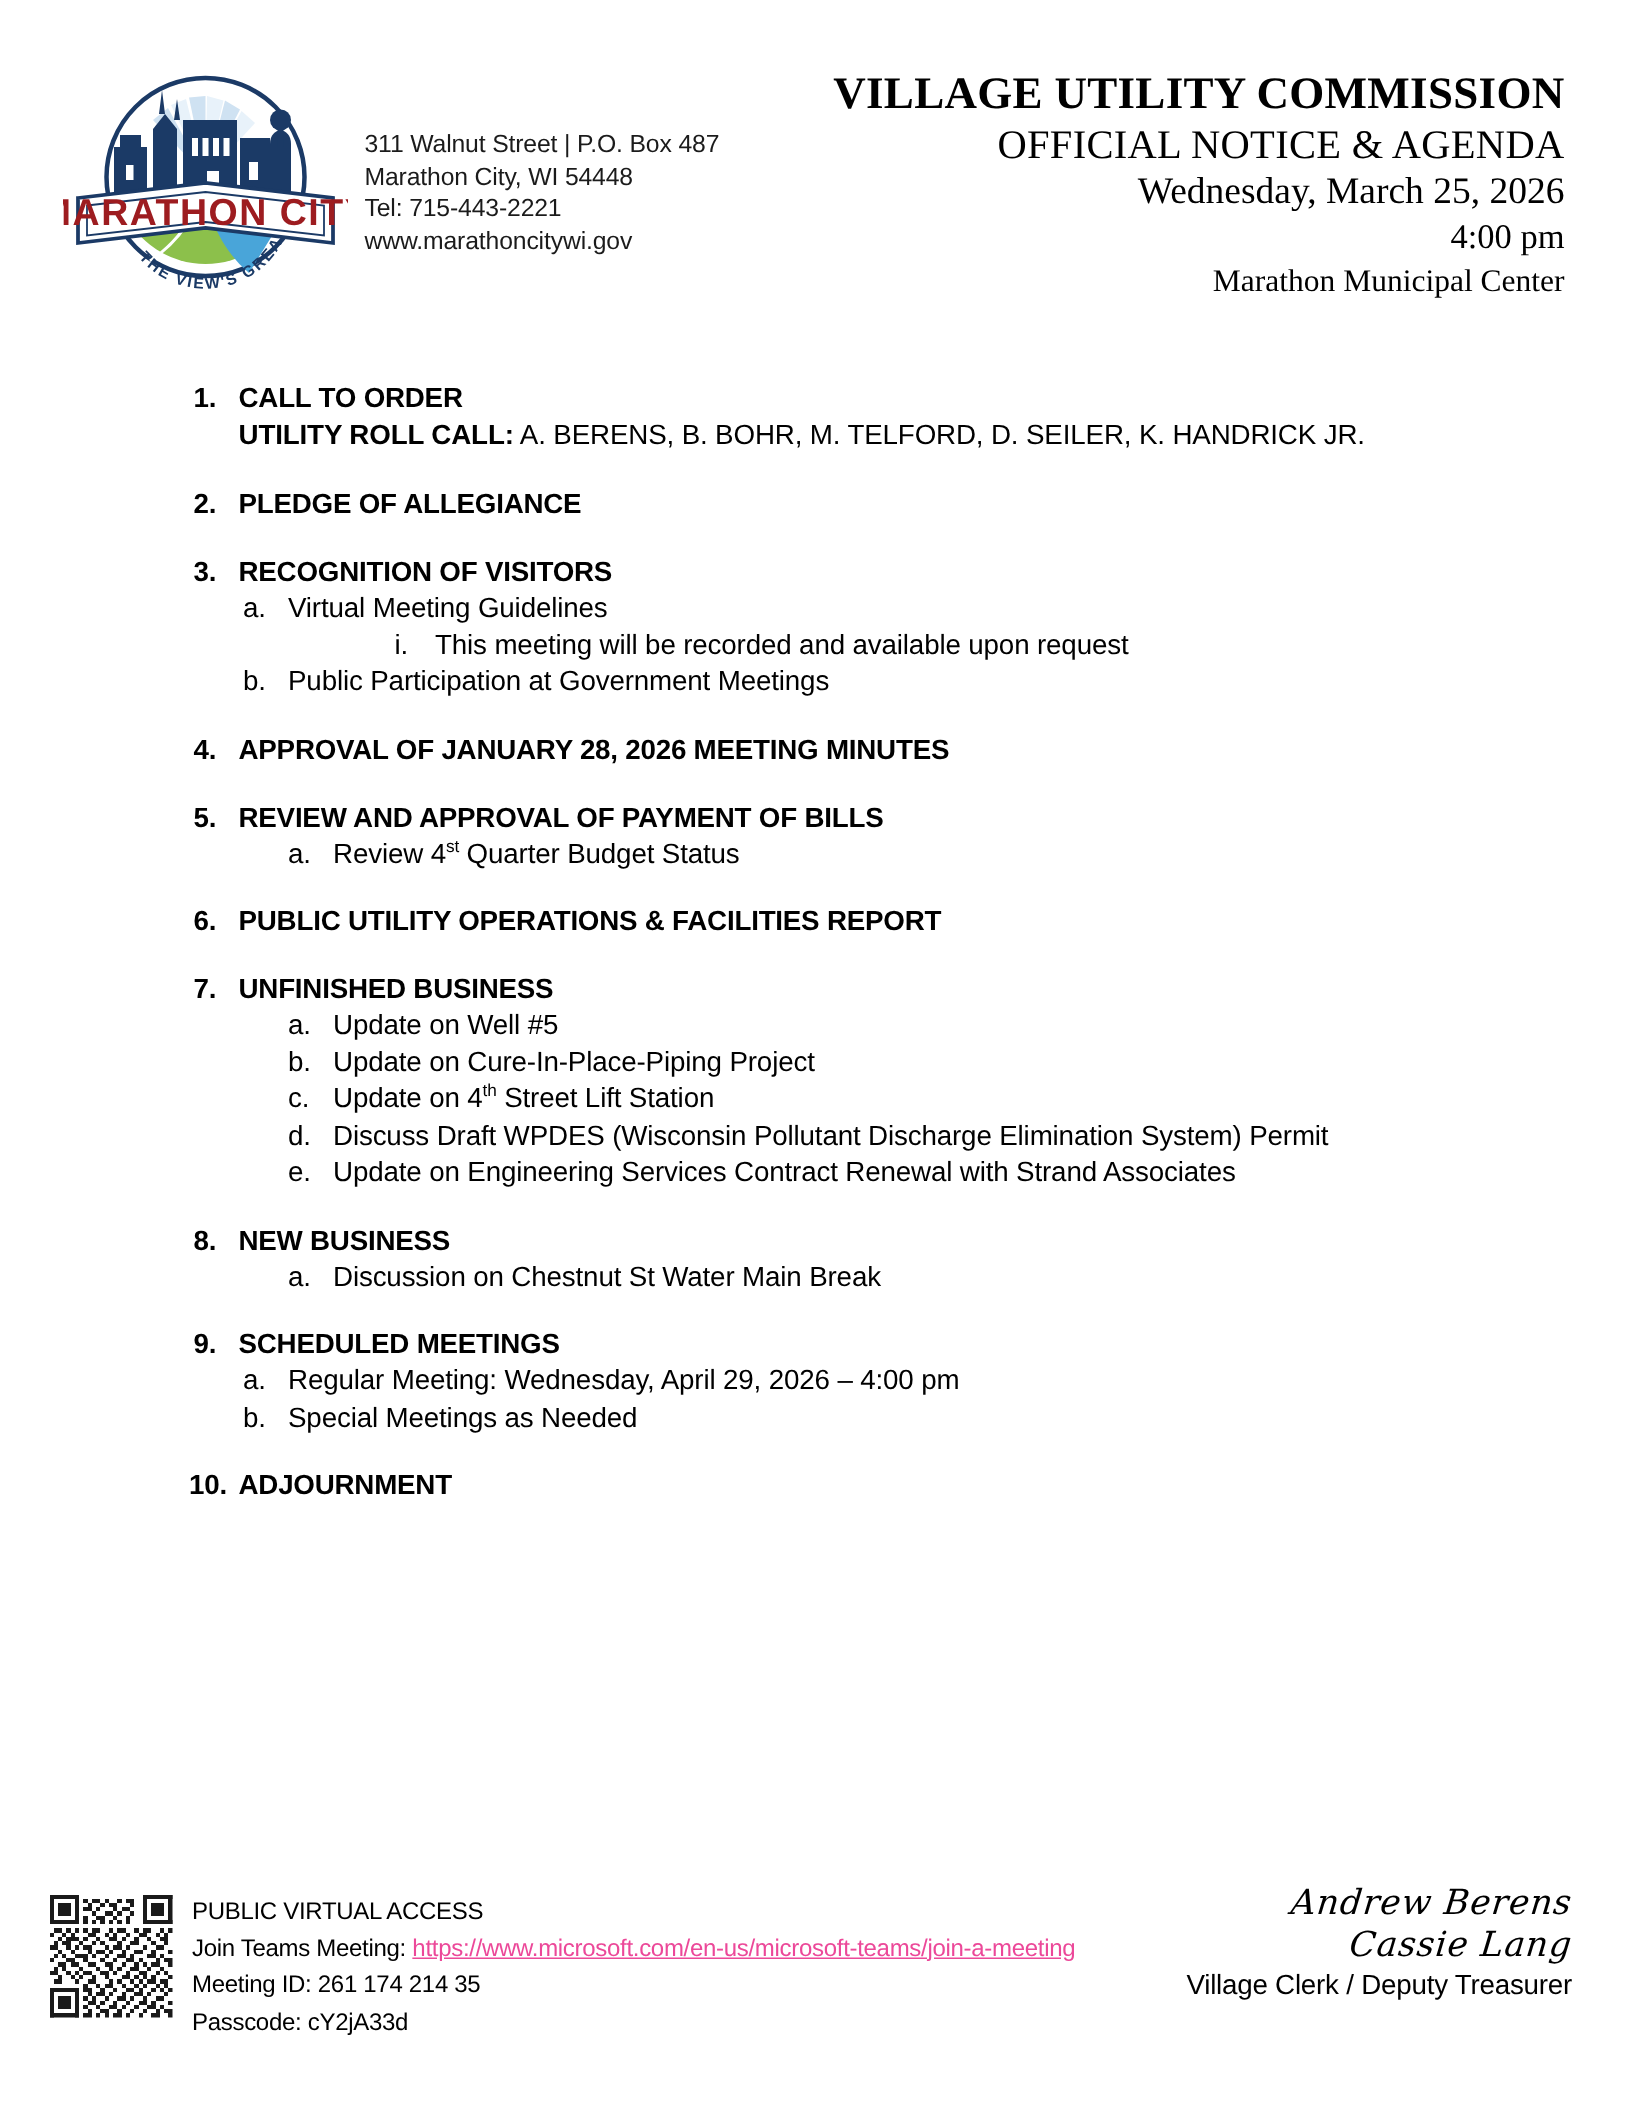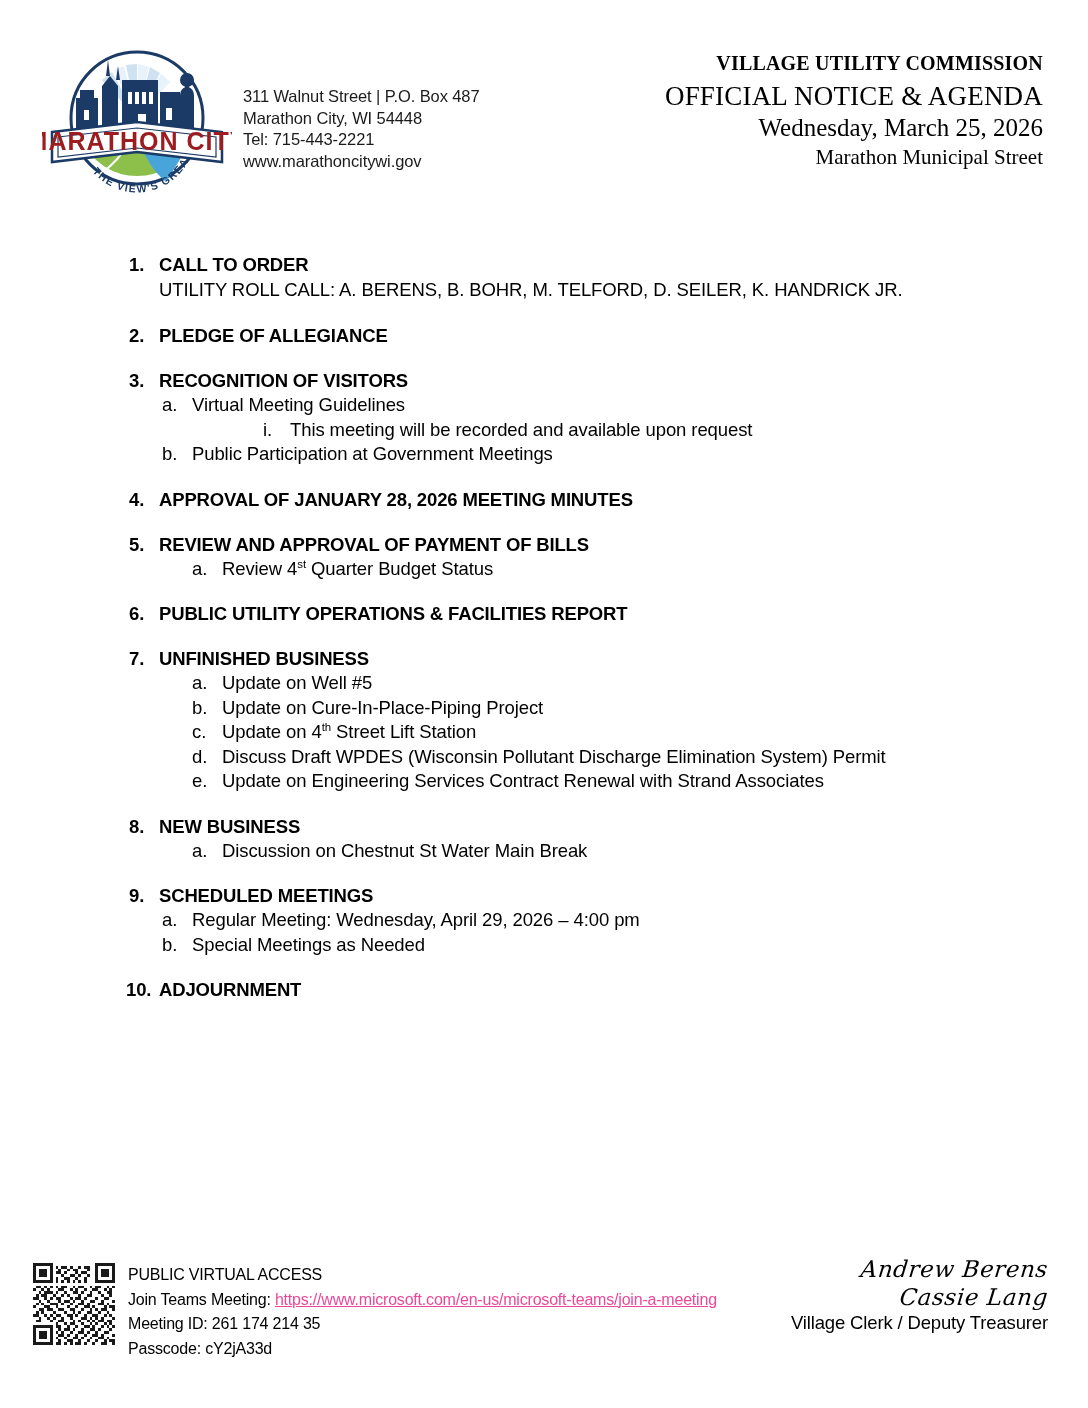--- a/index.html
+++ b/index.html
@@ -44,21 +44,21 @@
   }
   .title-block {
     position: absolute;
     right: 45px;
     top: 28px;
     text-align: right;
     font-family: "Liberation Serif", serif;
     color: #000;
   }
   .t-main {
-    font-size: 20px;
+    font-size: 30px;
     font-weight: bold;
     line-height: 34px;
     letter-spacing: 0.2px;
   }
   .t-sub {
     font-size: 27px;
     line-height: 32px;
     letter-spacing: 0.2px;
   }
   .t-date {
@@ -104,21 +104,21 @@
     left: 126px;
   }
   .rollcall {
     padding-left: 159px;
     font-size: 18.5px;
     line-height: 26px;
     font-weight: normal;
     padding-right: 140px;
     letter-spacing: -0.1px;
   }
-  .rollcall b { font-weight: normal; }
+  .rollcall b { font-weight: bold; }
 
   .lvl2 {
     position: relative;
     padding-left: 222px;
     font-size: 18.5px;
     font-weight: normal;
     line-height: 24.5px;
     letter-spacing: -0.1px;
     padding-right: 145px;
   }
@@ -255,21 +255,22 @@
     <div>311 Walnut Street | P.O. Box 487</div>
     <div>Marathon City, WI 54448</div>
     <div>Tel: 715-443-2221</div>
     <div>www.marathoncitywi.gov</div>
   </div>
 
   <div class="title-block">
     <div class="t-main">VILLAGE UTILITY COMMISSION</div>
     <div class="t-sub">OFFICIAL NOTICE &amp; AGENDA</div>
     <div class="t-date">Wednesday, March 25, 2026</div>
-    <div class="t-loc">Marathon Municipal Street</div>
+    <div class="t-time">4:00 pm</div>
+    <div class="t-loc">Marathon Municipal Center</div>
   </div>
 </div>
 
 <div class="agenda">
 
   <div class="item">
     <div class="lvl1">
       <span class="num">1.</span>
       <span>CALL TO ORDER</span>
     </div>

